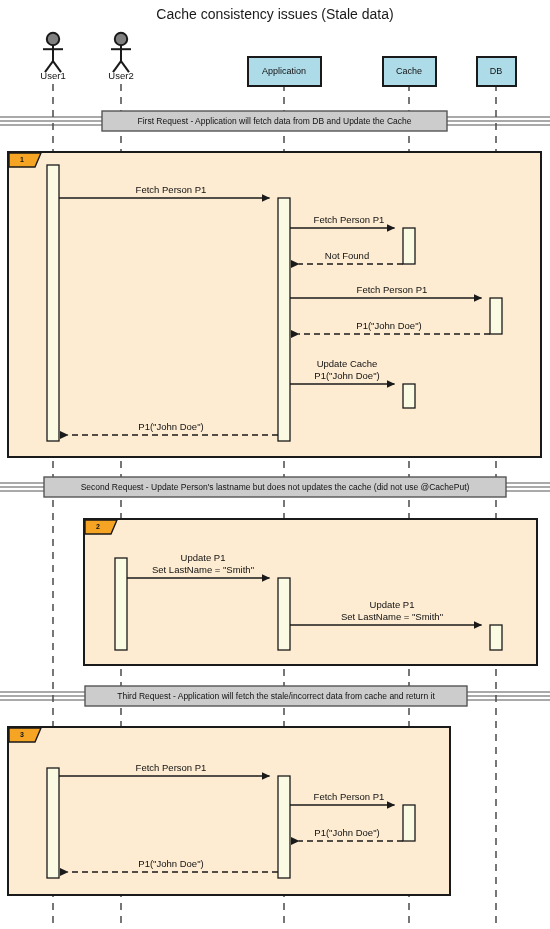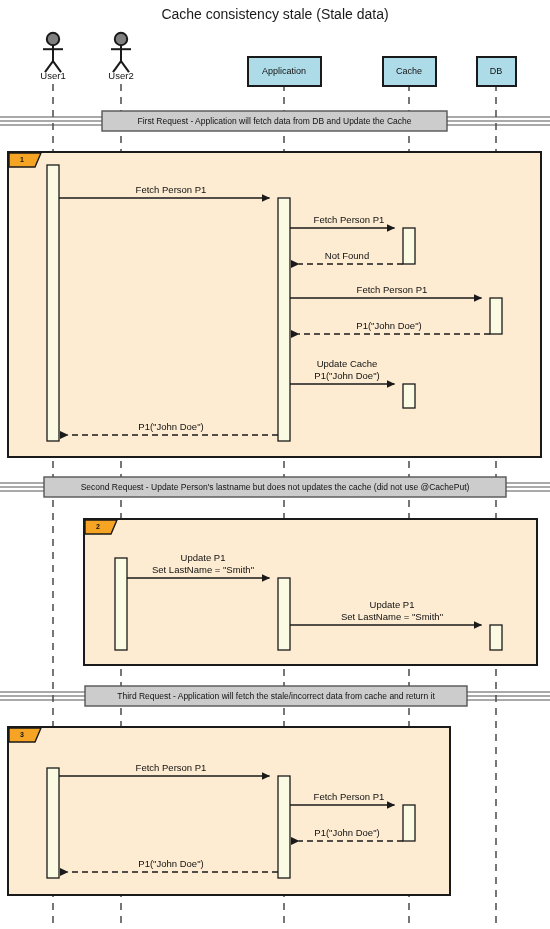--- a/index.html
+++ b/index.html
@@ -67,21 +67,21 @@
     fill: #111111;
     font-family: "Liberation Sans", sans-serif;
     text-anchor: middle;
     dominant-baseline: middle;
   }
 </style>
 </head>
 <body>
 
 <div id="diagram-root">
-  <div id="diagram-title">Cache consistency stale (Stale data)</div>
+  <div id="diagram-title">Cache consistency issues (Stale data)</div>
   <svg id="seq" width="550" height="929">
       <defs>
         <marker id="arw-r" markerWidth="9" markerHeight="8" refX="8" refY="4" orient="auto" markerUnits="userSpaceOnUse">
           <path d="M0,0 L8.5,4 L0,8 Z" fill="#1a1a1a"></path>
         </marker>
         <marker id="arw-l" markerWidth="9" markerHeight="8" refX="1" refY="4" orient="auto" markerUnits="userSpaceOnUse">
           <path d="M8.5,0 L0,4 L8.5,8 Z" fill="#1a1a1a"></path>
         </marker>
       </defs>
       <g>

